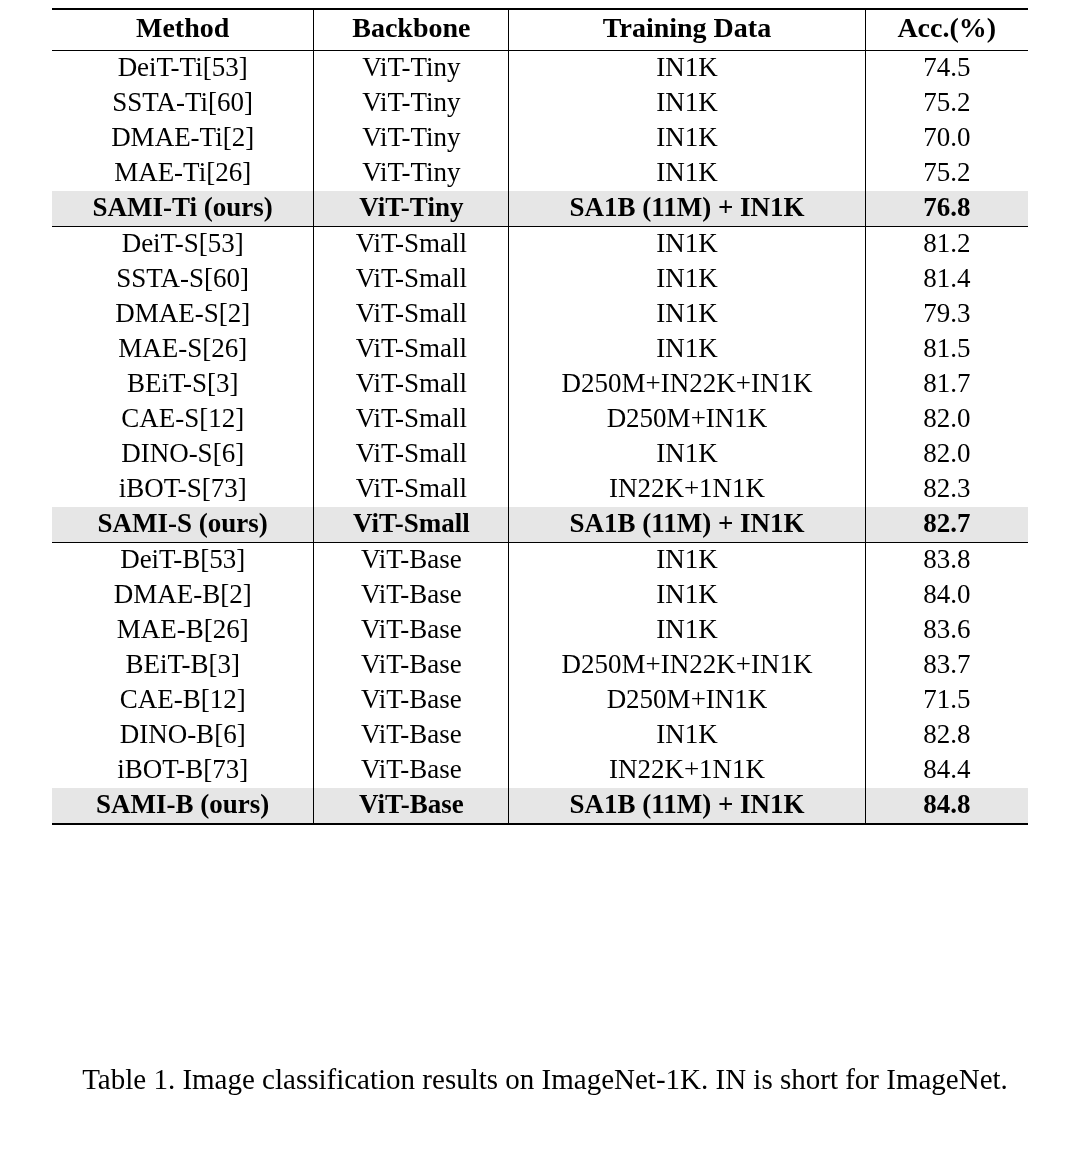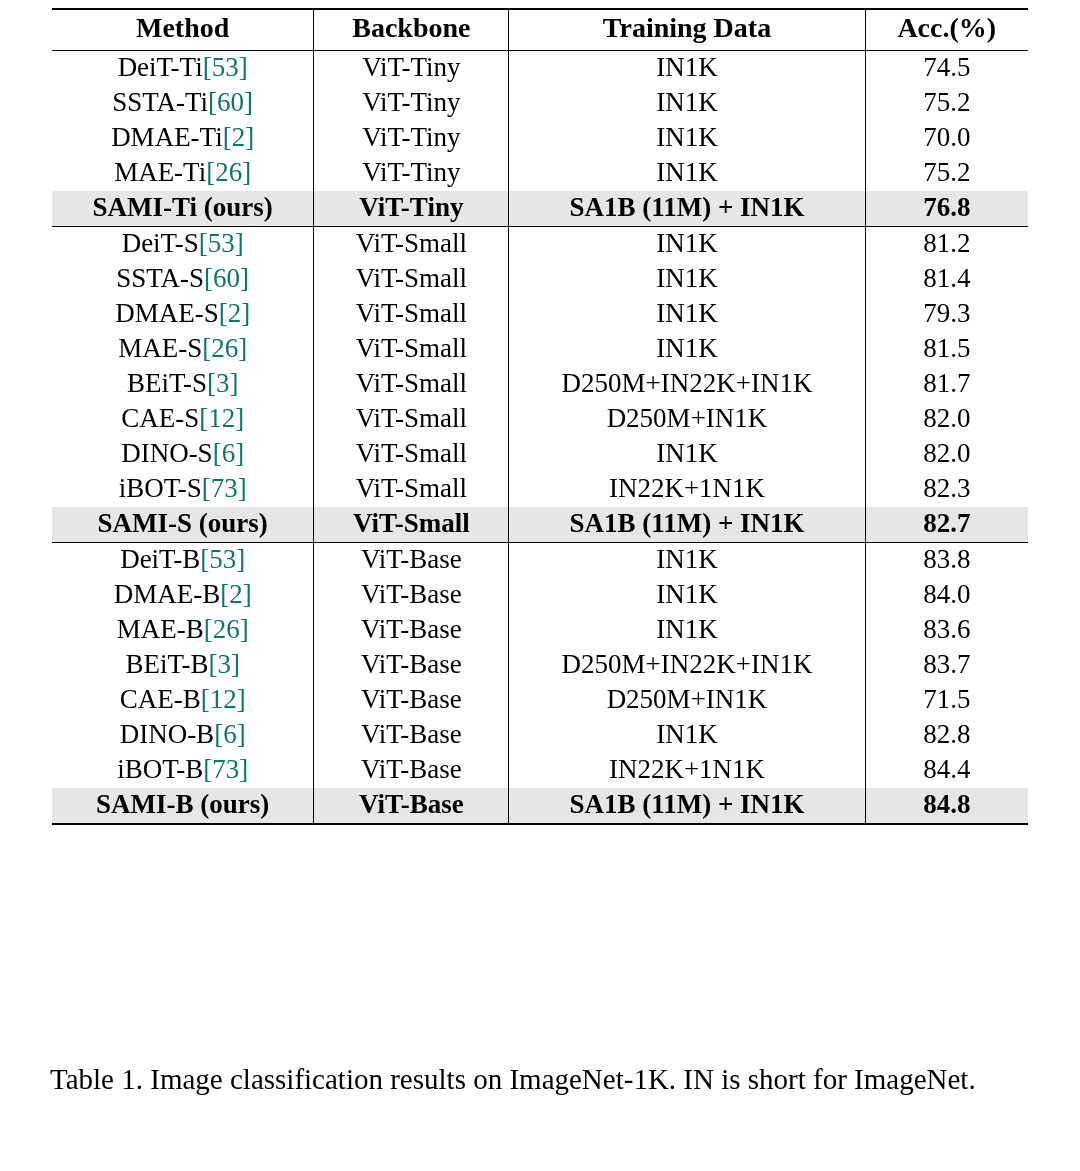--- a/index.html
+++ b/index.html
@@ -60,30 +60,30 @@
     border-right: 1.6px solid #000;
   }
 
   
   tr.head-row th { border-top: 2.6px solid #000; border-bottom: 1.6px solid #000; }
   tr.group-end td { border-bottom: 1.6px solid #000; }
   tr.table-end td { border-bottom: 2.6px solid #000; }
 
   tr.highlight td { background: #e6e6e6; font-weight: bold; }
   .bold { font-weight: bold; }
-  .cite { color: #0f766e; }
+  .cite { color: #000000; }
 
   .caption {
     position: absolute;
     left: 50px;
     top: 1060px;
     width: 990px;
     font-size: 29px;
     line-height: 1.32;
-    text-align: left;
+    text-align: center;
   }
 </style>
 </head>
 <body>
 
 <div class="page">
 
   <table class="results">
     <thead>
       <tr class="head-row">

